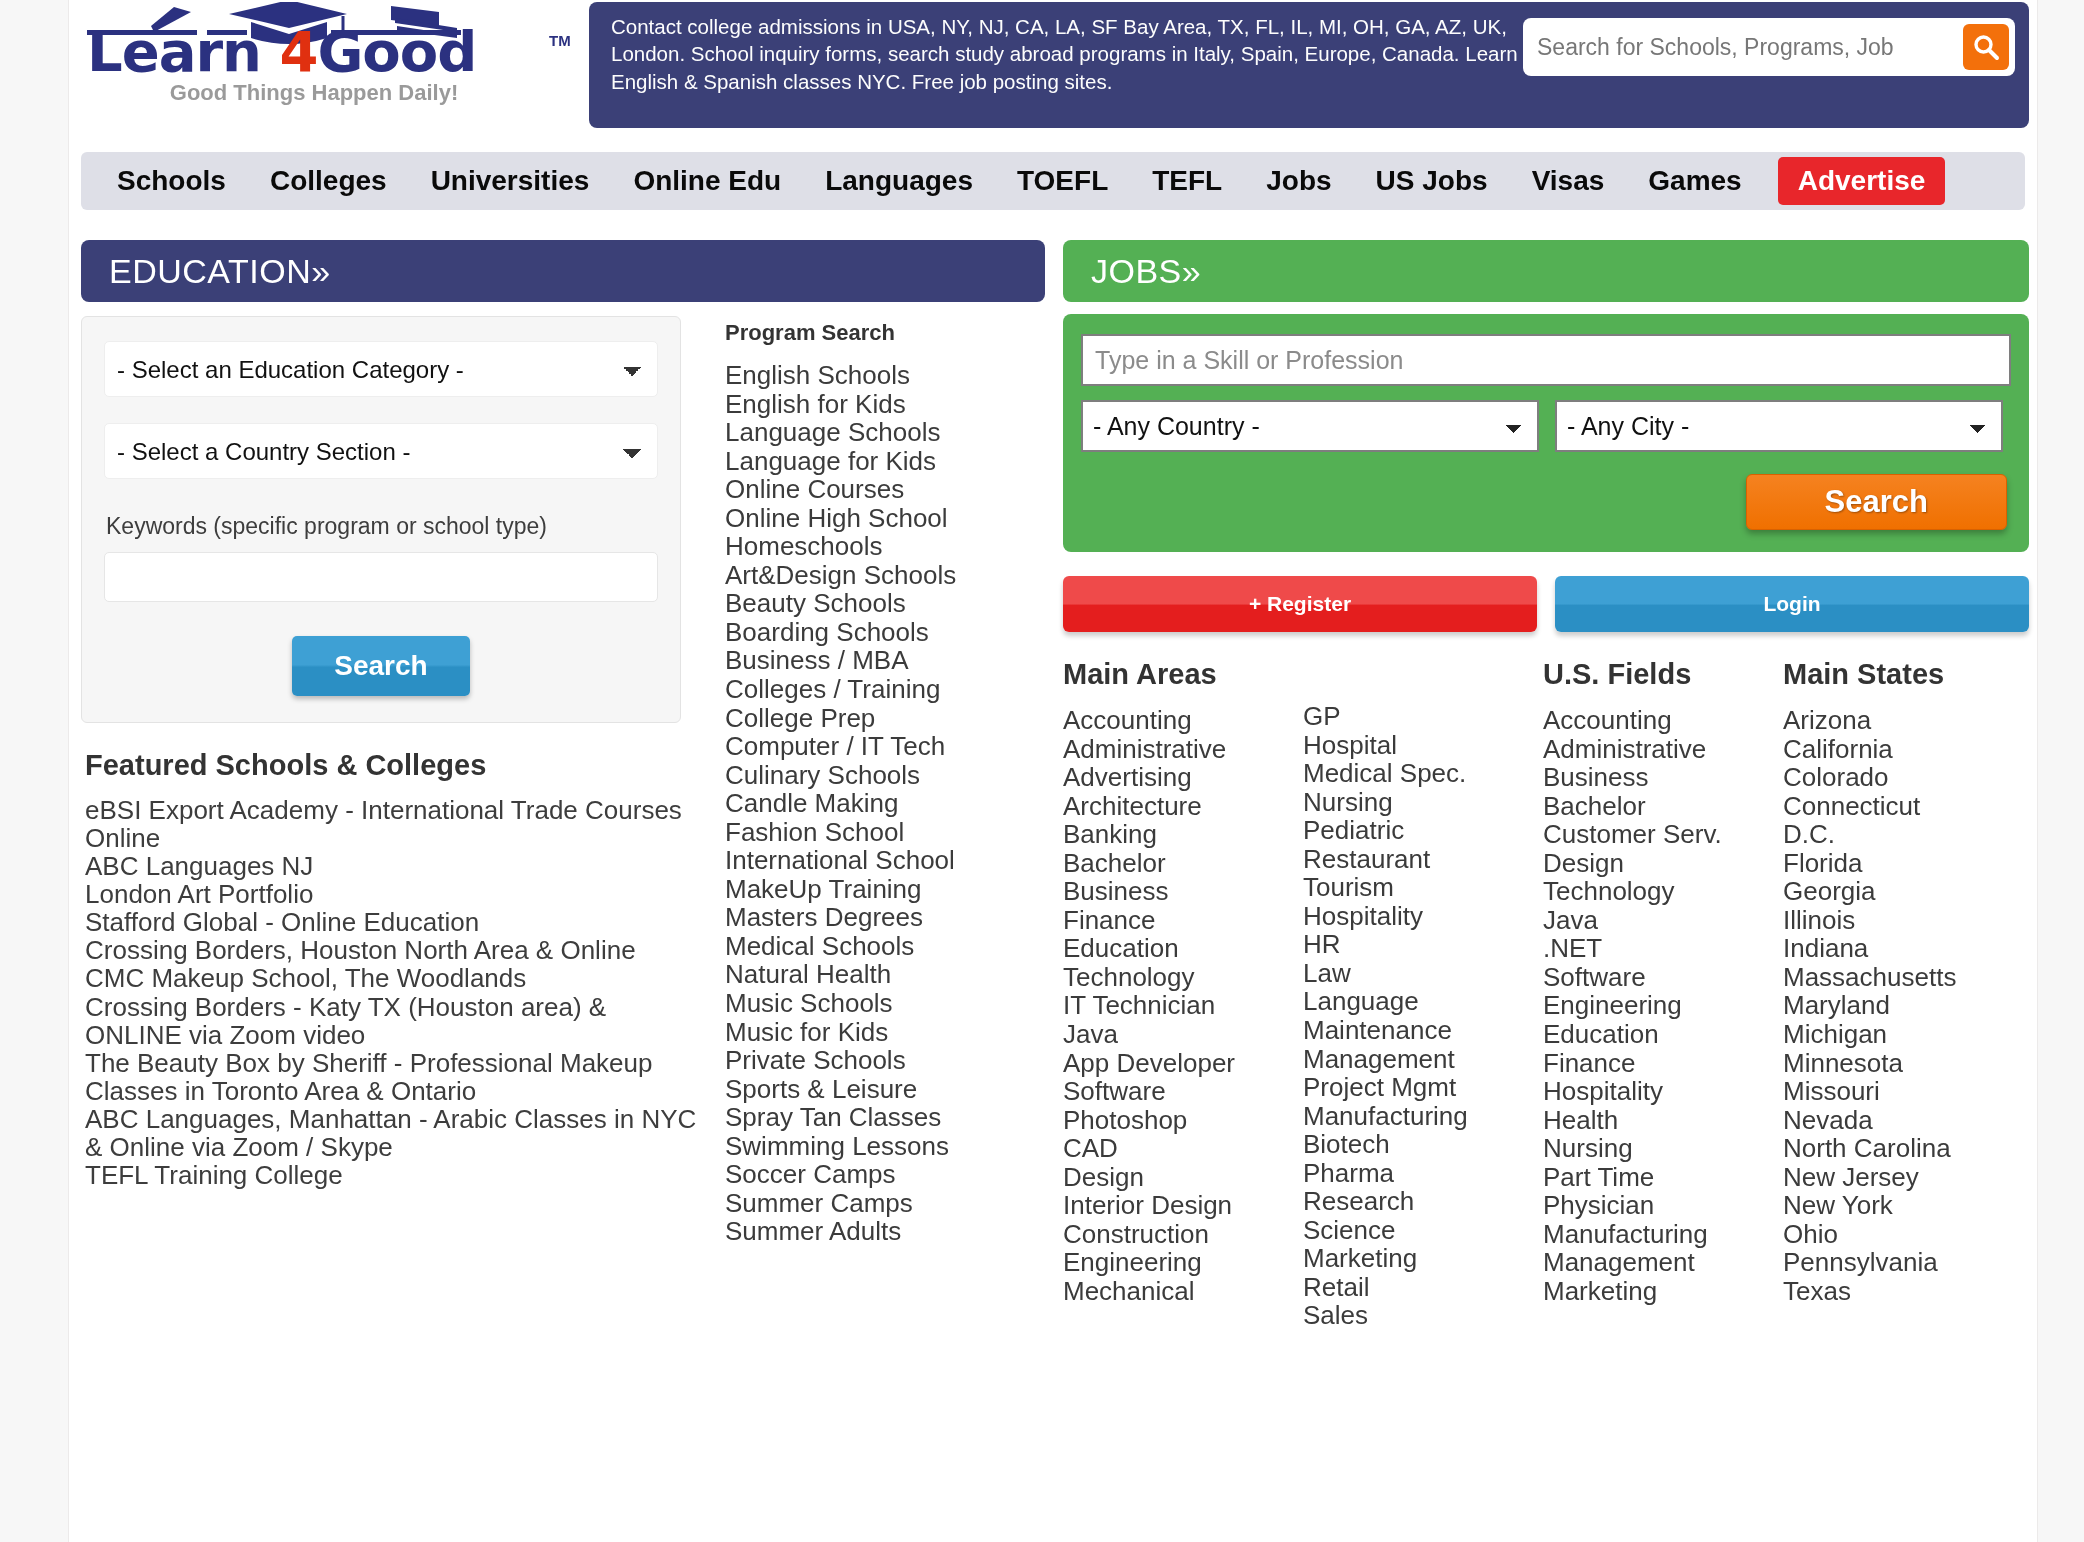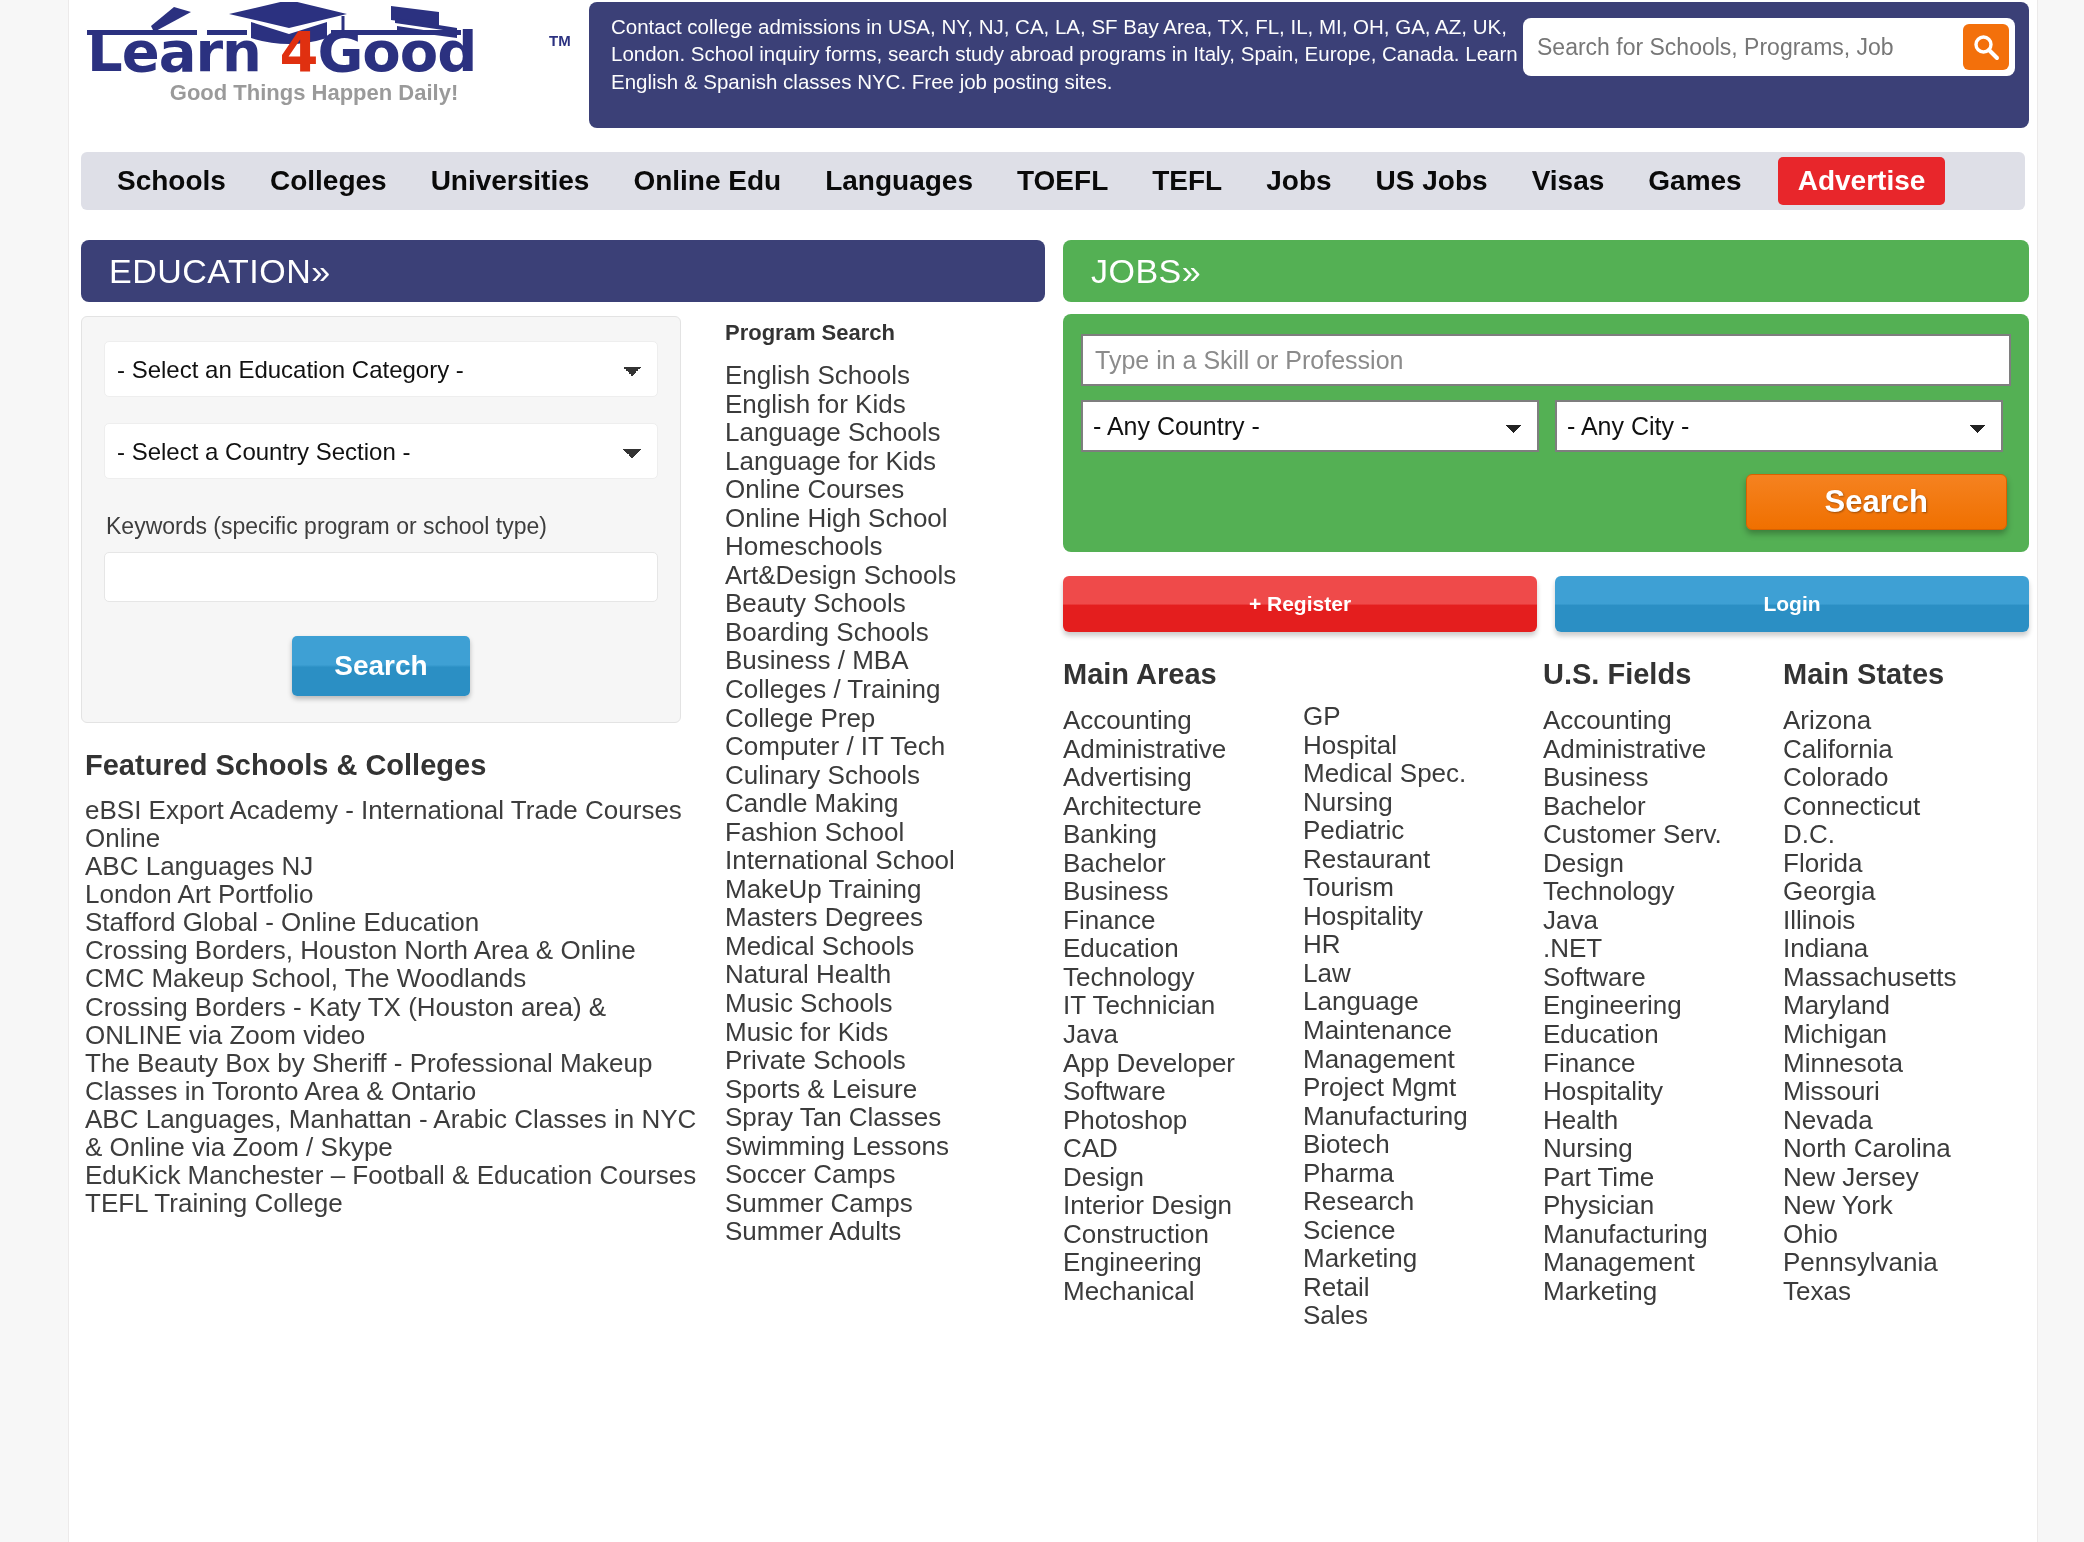--- a/index.html
+++ b/index.html
@@ -443,21 +443,20 @@
             <ul>
               <li>eBSI Export Academy - International Trade Courses Online</li>
               <li>ABC Languages NJ</li>
               <li>London Art Portfolio</li>
               <li>Stafford Global - Online Education</li>
               <li>Crossing Borders, Houston North Area &amp; Online</li>
               <li>CMC Makeup School, The Woodlands</li>
               <li>Crossing Borders - Katy TX (Houston area) &amp; ONLINE via Zoom video</li>
               <li>The Beauty Box by Sheriff - Professional Makeup Classes in Toronto Area &amp; Ontario</li>
               <li>ABC Languages, Manhattan - Arabic Classes in NYC &amp; Online via Zoom / Skype</li>
-              <li>EduKick Manchester – Football &amp; Education Courses</li>
               <li>TEFL Training College</li>
             </ul>
           </div>
         </div>
 
         <div class="prog-col">
           <div class="col-head">Program Search</div>
           <ul class="link-list">
             <li>English Schools</li>
             <li>English for Kids</li>

